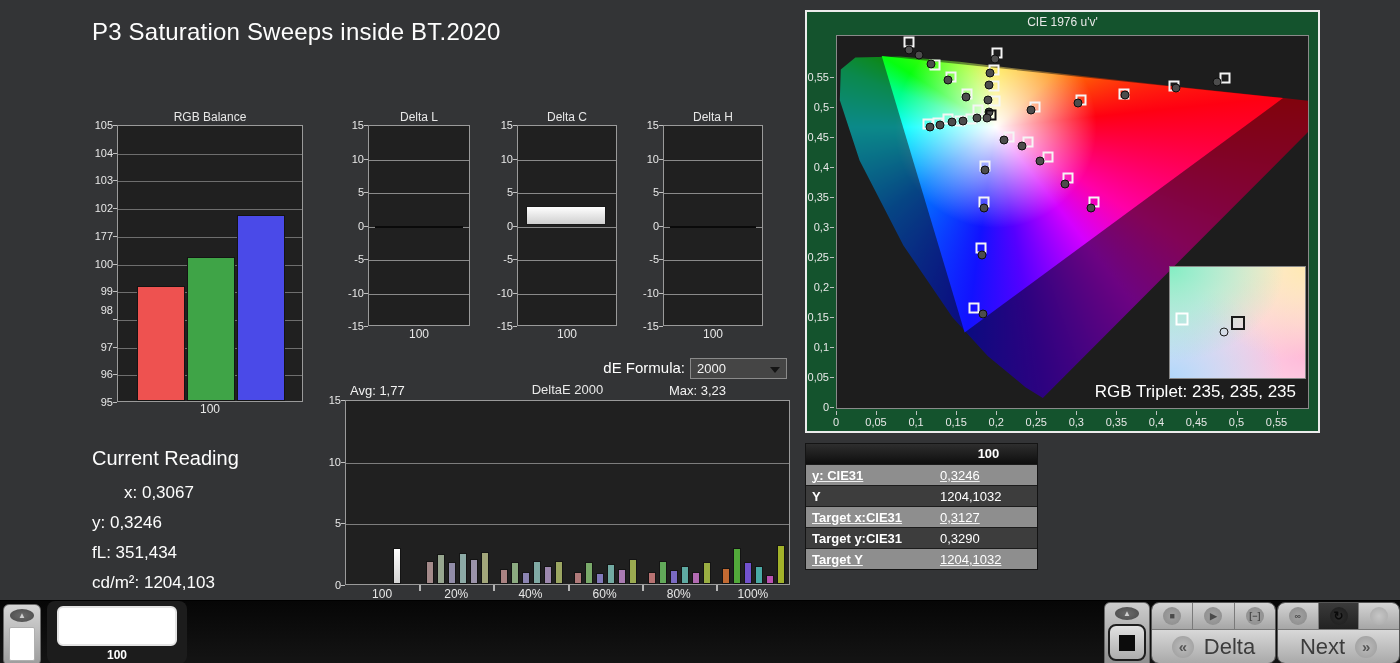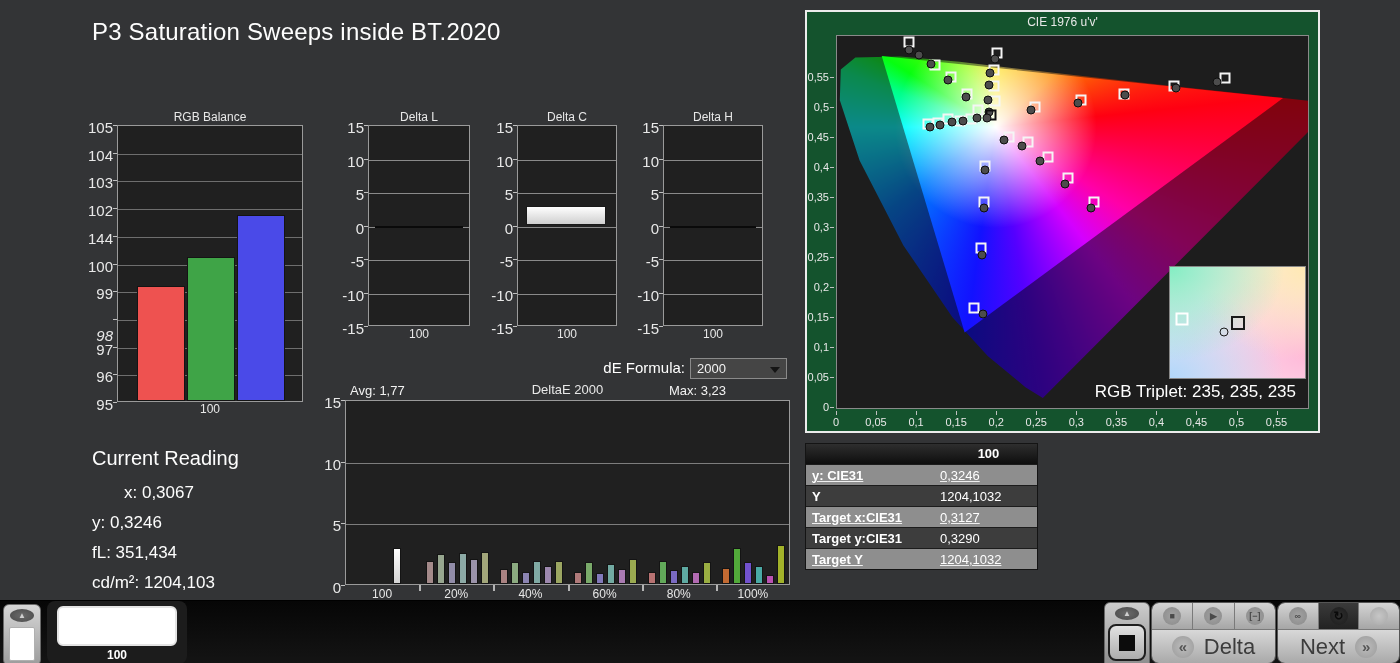--- a/index.html
+++ b/index.html
@@ -22,21 +22,21 @@
 
   
   .plot { position:absolute; background:#202020; border:1px solid #9a9a9a; }
   #rgb-plot { left:117px; top:125px; width:186px; height:277px; }
   #dl-plot  { left:368px; top:125px; width:102px; height:201px; }
   #dc-plot  { left:517px; top:125px; width:100px; height:201px; }
   #dh-plot  { left:663px; top:125px; width:100px; height:201px; }
   #de-plot  { left:345px; top:400px; width:445px; height:185px; }
   .gridline { position:absolute; left:0; right:0; height:1px; background:#6e6e6e; }
   .zeroline { position:absolute; height:2px; background:#0a0a0a; }
-  .tick-label { position:absolute; font-size:15px; color:#e8e8e8; text-align:right; width:30px; }
+  .tick-label { position:absolute; font-size:11px; color:#e8e8e8; text-align:right; width:30px; }
   .tick-mark { position:absolute; background:#c0c0c0; }
   .bar { position:absolute; border:1px solid #141414; }
 
   
   #de-formula-label { position:absolute; left:560px; top:359px; width:125px; text-align:right; font-size:15px; color:#fff; }
   #de-dropdown { position:absolute; left:690px; top:358px; width:97px; height:21px; background:#454545; border:1px solid #8a8a8a; font-size:13px; color:#f2f2f2; padding:2px 6px; cursor:default; }
   #de-dropdown .dd-arrow { position:absolute; right:6px; top:8px; width:0; height:0; border-left:5px solid transparent; border-right:5px solid transparent; border-top:6px solid #151515; }
 
   #de-avg { position:absolute; left:350px; top:383px; width:120px; font-size:13px; color:#f2f2f2; }
   #de-title { position:absolute; left:345px; top:382px; width:445px; text-align:center; font-size:13px; color:#e8e8e8; }
@@ -452,27 +452,27 @@
         </div>
       </div>
     </div>
   </div>
 <div class="tick-label" style="left: 83px; top: 396px;">95</div>
     <div class="tick-mark" style="left: 113px; top: 402px; width: 4px; height: 1px;"></div>
     <div class="tick-label" style="left: 83px; top: 368.3px;">96</div>
     <div class="tick-mark" style="left: 113px; top: 374.3px; width: 4px; height: 1px;"></div>
     <div class="tick-label" style="left: 83px; top: 340.6px;">97</div>
     <div class="tick-mark" style="left: 113px; top: 346.6px; width: 4px; height: 1px;"></div>
-    <div class="tick-label" style="left: 83px; top: 327px; font-style: italic;">98</div>
+    <div class="tick-label" style="left: 83px; top: 304px;">98</div>
     <div class="tick-mark" style="left: 113px; top: 318.9px; width: 4px; height: 1px;"></div>
     <div class="tick-label" style="left: 83px; top: 285.2px;">99</div>
     <div class="tick-mark" style="left: 113px; top: 291.2px; width: 4px; height: 1px;"></div>
     <div class="tick-label" style="left: 83px; top: 257.5px;">100</div>
     <div class="tick-mark" style="left: 113px; top: 263.5px; width: 4px; height: 1px;"></div>
-    <div class="tick-label" style="left: 83px; top: 229.8px;">144</div>
+    <div class="tick-label" style="left: 83px; top: 229.8px;">177</div>
     <div class="tick-mark" style="left: 113px; top: 235.8px; width: 4px; height: 1px;"></div>
     <div class="tick-label" style="left: 83px; top: 202.1px;">102</div>
     <div class="tick-mark" style="left: 113px; top: 208.1px; width: 4px; height: 1px;"></div>
     <div class="tick-label" style="left: 83px; top: 174.4px;">103</div>
     <div class="tick-mark" style="left: 113px; top: 180.4px; width: 4px; height: 1px;"></div>
     <div class="tick-label" style="left: 83px; top: 146.7px;">104</div>
     <div class="tick-mark" style="left: 113px; top: 152.7px; width: 4px; height: 1px;"></div>
     <div class="tick-label" style="left: 83px; top: 119px;">105</div>
     <div class="tick-mark" style="left: 113px; top: 125px; width: 4px; height: 1px;"></div>
     <div class="tick-label" style="left: 334px; top: 320px;">-15</div>

